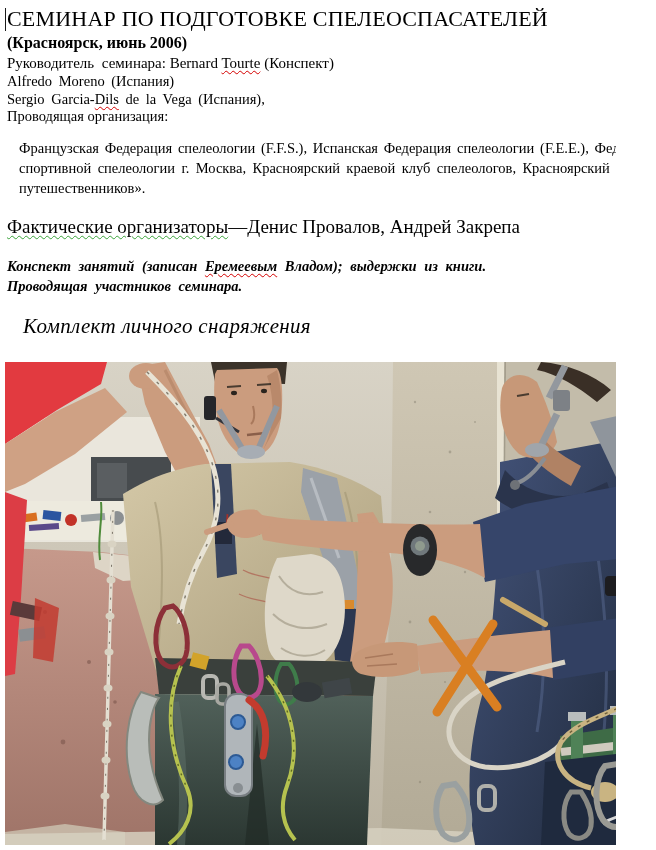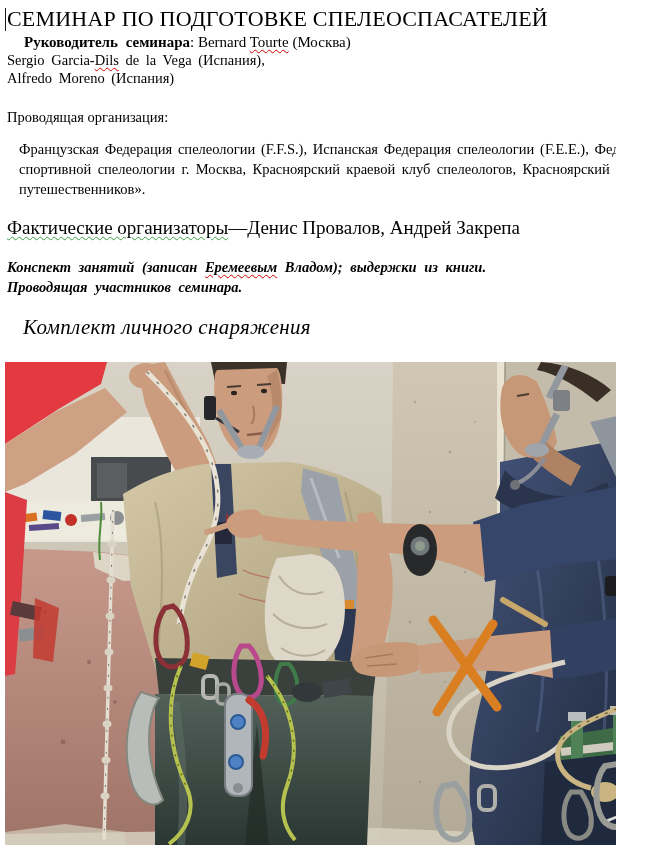--- a/index.html
+++ b/index.html
@@ -4,24 +4,24 @@
 <style>
   html,body{margin:0;padding:0;background:#fff;}
   .page{position:relative;width:616px;height:850px;overflow:hidden;background:#fff;
         font-family:"Liberation Serif","DejaVu Serif",serif;color:#000;}
   .doc{padding:5px 6px 0 7px;}
   .title-row{position:relative;margin:0;}
   .caret{position:absolute;left:-2px;top:3px;height:23px;border-left:1.5px solid #1a1a1a;width:0;}
   .title{font-size:22px;line-height:27px;font-weight:400;letter-spacing:.2px;margin:0;display:inline;}
   .subtitle{font-size:16px;line-height:20px;font-weight:700;margin:1px 0 0 0;}
   .leader{font-size:15px;line-height:18px;margin:1px 0 0 0;}
-  .b{font-weight:700;word-spacing:4px;margin-left:17px;}
+  .b{font-weight:400;word-spacing:4px;}
   .teachers-label{font-size:15px;line-height:18px;font-weight:700;word-spacing:4px;margin:1px 0 0 0;}
   .teacher{font-size:14.5px;line-height:16.5px;word-spacing:3px;margin:1px 0 0 0;}
-  .org-label{font-size:14.5px;line-height:19px;margin:22px 0 0 0;font-family:Liberation Serif, serif;}
+  .org-label{font-size:14.5px;line-height:19px;margin:0 0 0 0;font-family:Liberation Serif, serif;}
   .org-body{font-size:14.5px;line-height:20px;margin:12px;width:643px;text-align:justify;}
   .organizers{font-size:19px;line-height:24px;margin:17px 0 13px 0;}
   .notes{margin:18px 0 0 0;font-size:14.5px;line-height:19.5px;font-weight:700;word-spacing:4px;}
   .notes p{margin:0;font-style:italic;}
   .section-heading{font-style:italic;font-weight:400;font-size:21px;line-height:26px;margin:17px 0 0 16px;letter-spacing:.3px;}
   .sq-red{text-decoration-line:underline;text-decoration-style:wavy;
           text-decoration-color:#d40000;text-decoration-thickness:1px;text-underline-offset:2px;}
   .sq-green{text-decoration-line:underline;text-decoration-style:wavy;
           text-decoration-color:#3aa33a;text-decoration-thickness:1px;text-underline-offset:2px;}
   .photo{position:absolute;left:5px;top:362px;width:646px;height:483px;overflow:hidden;}
@@ -31,25 +31,26 @@
 <body>
 
 <div class="page">
   <div class="doc">
 
     <div class="title-row">
       <span class="caret"></span>
       <h1 class="title">СЕМИНАР ПО ПОДГОТОВКЕ СПЕЛЕОСПАСАТЕЛЕЙ</h1>
     </div>
 
-
-    <p class="leader"><span class="b">Руководитель семинара</span><span>: </span><span>Bernard </span><span class="sq-red">Tourte</span><span> (Москва)</span></p>
-
+    <p class="subtitle">(Красноярск, июнь 2006)</p>
+
+    <p class="leader"><span class="b">Руководитель семинара</span><span>: </span><span>Bernard </span><span class="sq-red">Tourte</span><span> (Конспект)</span></p>
+
+    <p class="teacher">Alfredo Moreno (Испания)</p>
     <p class="teacher"><span>Sergio Garcia-</span><span class="sq-red">Dils</span><span> de la Vega (Испания),</span></p>
-    <p class="teacher">Alfredo Moreno (Испания)</p>
 
     <p class="org-label">Проводящая организация:</p>
     <p class="org-body">Французская Федерация спелеологии (F.F.S.), Испанская Федерация спелеологии (F.E.E.), Федерация спортивной спелеологии г. Москва, Красноярский краевой клуб спелеологов, Красноярский «Центр путешественников».</p>
 
     <p class="organizers"><span class="sq-green">Фактические организаторы</span><span>—Денис Провалов, Андрей Закрепа</span></p>
 
     <div class="notes">
       <p><span>Конспект занятий (записан </span><span class="sq-red">Еремеевым</span><span> Владом); выдержки из книги.</span></p>
       <p>Проводящая участников семинара.</p>
     </div>

